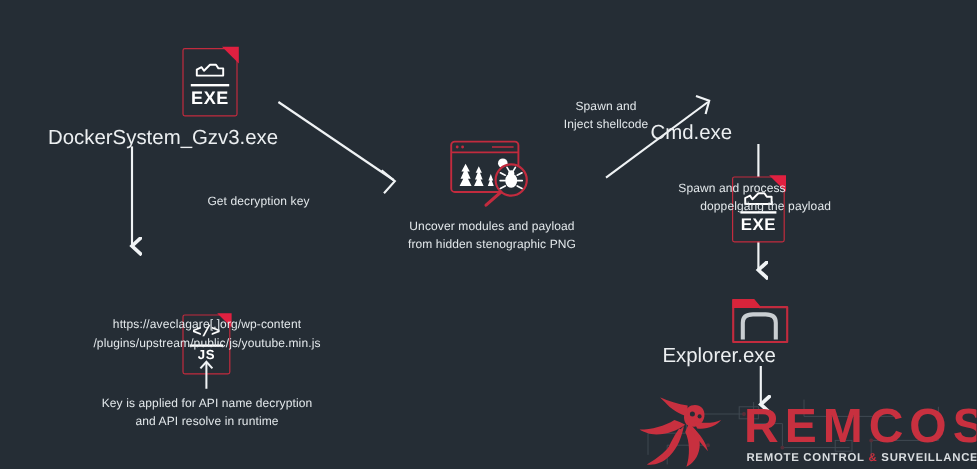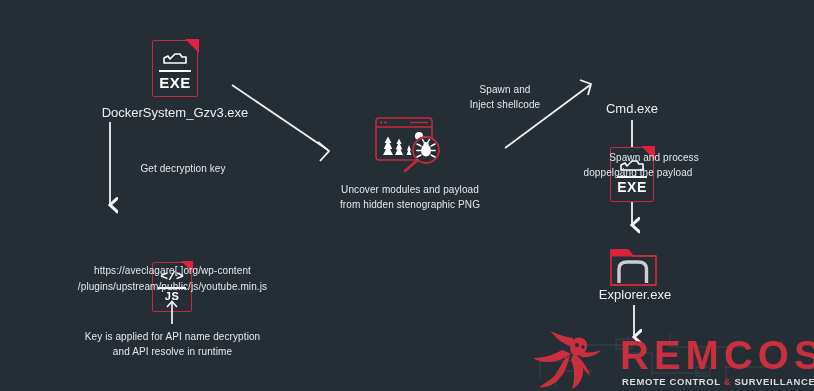--- a/index.html
+++ b/index.html
@@ -20,22 +20,21 @@
   .lbl {
     color: #e3e8eb;
     font-size: 10px;
     line-height: 15px;
     text-align: center;
     white-space: pre-line;
     letter-spacing: 0.1px;
   }
   .node-caption {
     color: #eceff1;
-    font-size: 13px;
-    text-align: center;
+    font-size: 17px;
     white-space: nowrap;
   }
   
   .fileicon { position: relative; }
   .fileicon .body {
     position: absolute;
     inset: 0;
     border: 1.6px solid #c22b3e;
     border-radius: 2px;
     background: #252d35;
@@ -125,21 +124,21 @@
     <div class="body"></div>
     <div class="fold"></div>
     <svg class="abs" style="left:9px;top:11px;" width="28" height="16">
       <path d="M3,12 L3,7 L7,5 L9,8 L14,3 L19,3 L21,6 L25,6 L25,12 Z" fill="none" stroke="#ffffff" stroke-width="1.6" stroke-linejoin="round"></path>
     </svg>
     <div class="rule" style="top:30px;"></div>
     <div class="word" style="top:34px;font-size:15px;letter-spacing:0.5px;">EXE</div>
   </div>
   <div class="abs node-caption" style="left:40px;top:105px;width:270px;">DockerSystem_Gzv3.exe</div>
 
-  <div class="abs lbl" style="left:108px;top:161px;width:150px;text-align:center;">Get decryption key</div>
+  <div class="abs lbl" style="left:108px;top:161px;width:150px;text-align:right;">Get decryption key</div>
 
   <div class="abs fileicon" style="left:152px;top:205px;width:40px;height:50px;">
     <div class="body"></div>
     <div class="fold" style="border-left-width:12px;border-top-width:12px;"></div>
     <div class="glyph" style="top:7px;color:#ffffff;font-size:13px;font-weight:bold;font-family:'Liberation Mono',monospace;">&lt;/&gt;</div>
     <div class="rule" style="top:25px;"></div>
     <div class="word" style="top:28px;font-size:11px;letter-spacing:0.5px;">JS</div>
   </div>
   <div class="abs lbl" style="left:20px;top:263px;width:305px;">https://aveclagare[.]org/wp-content</div>
   <div class="abs lbl" style="left:20px;top:279px;width:305px;">/plugins/upstream/public/js/youtube.min.js</div>
@@ -194,21 +193,21 @@
     <div class="body"></div>
     <div class="fold"></div>
     <svg class="abs" style="left:8px;top:11px;" width="28" height="16">
       <path d="M3,12 L3,7 L7,5 L9,8 L14,3 L19,3 L21,6 L25,6 L25,12 Z" fill="none" stroke="#ffffff" stroke-width="1.6" stroke-linejoin="round"></path>
     </svg>
     <div class="rule" style="top:29px;"></div>
     <div class="word" style="top:32px;font-size:14px;letter-spacing:0.5px;">EXE</div>
   </div>
   <div class="abs node-caption" style="left:542px;top:101px;width:180px;">Cmd.exe</div>
 
-  <div class="abs lbl" style="left:564px;top:150px;width:180px;">Spawn and process</div>
+  <div class="abs lbl" style="left:520px;top:150px;width:180px;">Spawn and process</div>
   <div class="abs lbl" style="left:548px;top:165px;width:180px;">doppelgäng the payload</div>
 
   <div class="abs" style="left:608px;top:245px;width:52px;height:46px;">
     <svg width="52" height="46">
       <path d="M3,12 L3,5 L20,5 L25,11 L48,11 L48,40 L3,40 Z" fill="none" stroke="#c22b3e" stroke-width="1.8" stroke-linejoin="round"></path>
       <path d="M3,5 L20,5 L25,11 L3,11 Z" fill="#d8243b" stroke="#d8243b" stroke-width="1.2"></path>
       <path d="M11,38 L11,24 Q11,17 19.5,17 L30,17 Q38.5,17 38.5,24 L38.5,38" fill="none" stroke="#c9ced2" stroke-width="3.4" stroke-linejoin="round"></path>
     </svg>
   </div>
   <div class="abs node-caption" style="left:552px;top:287px;width:166px;">Explorer.exe</div>

